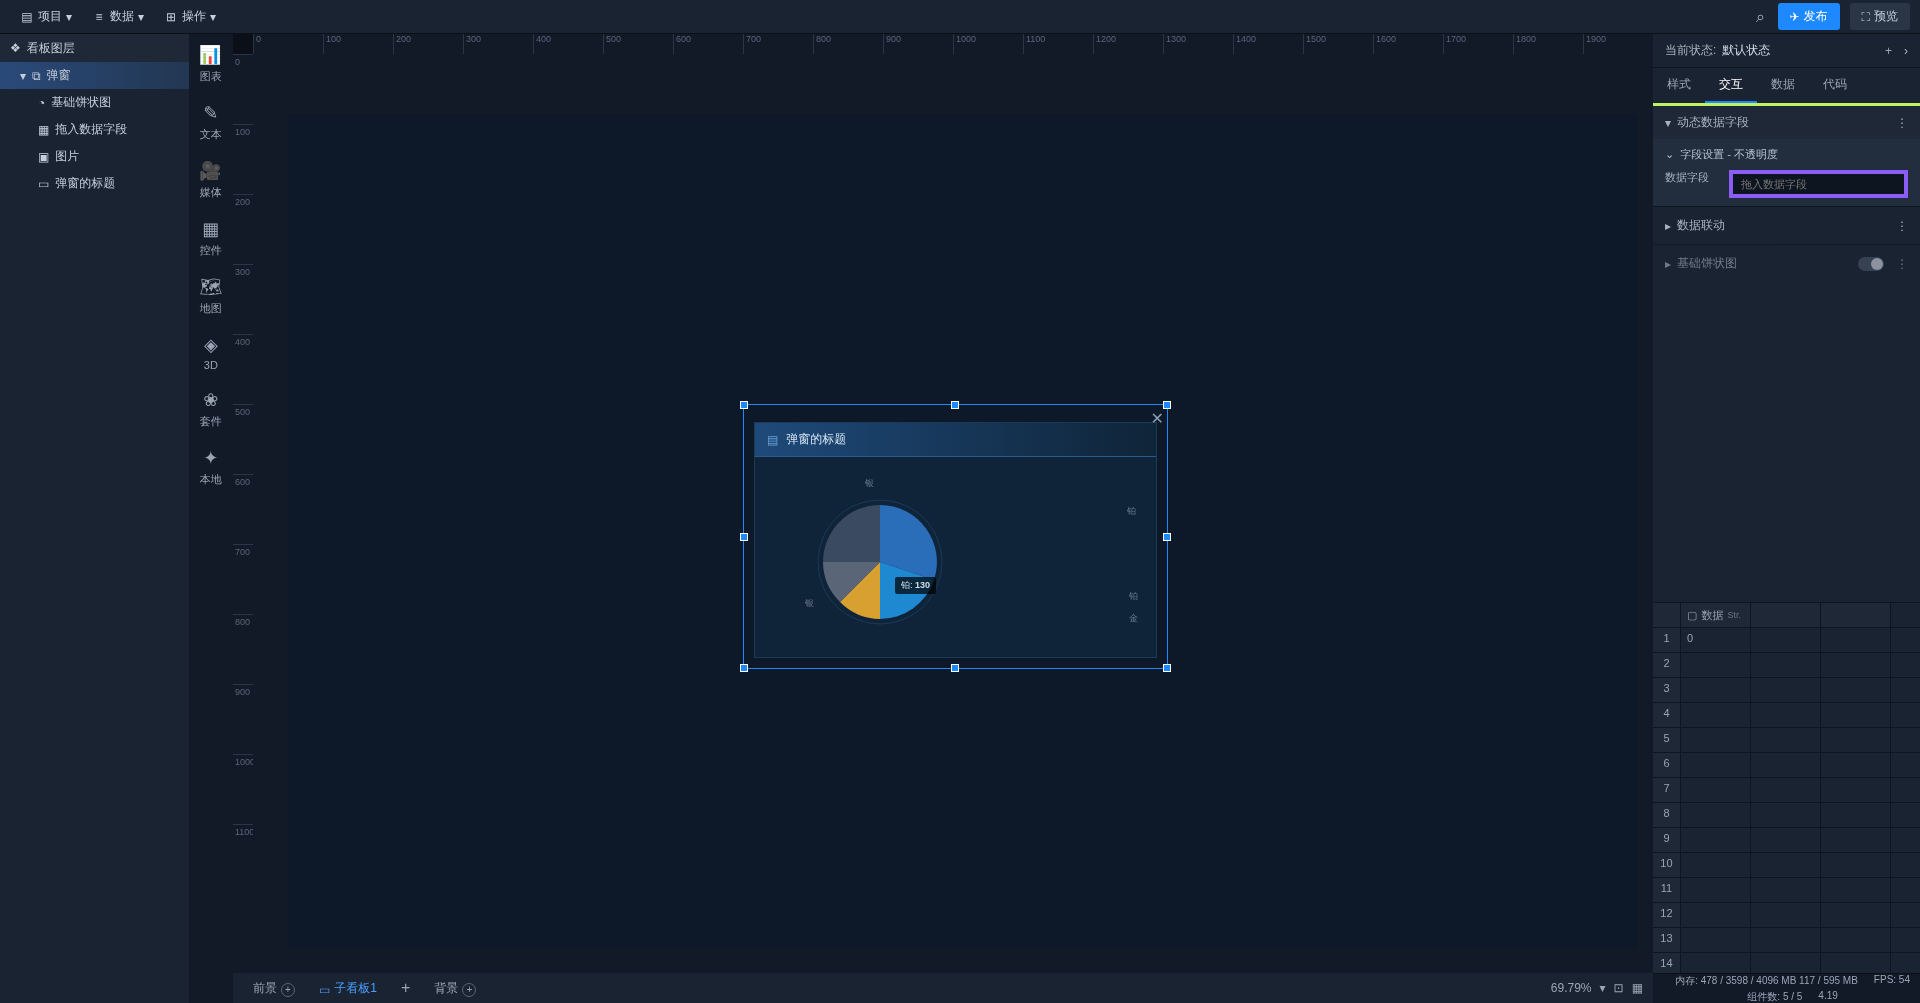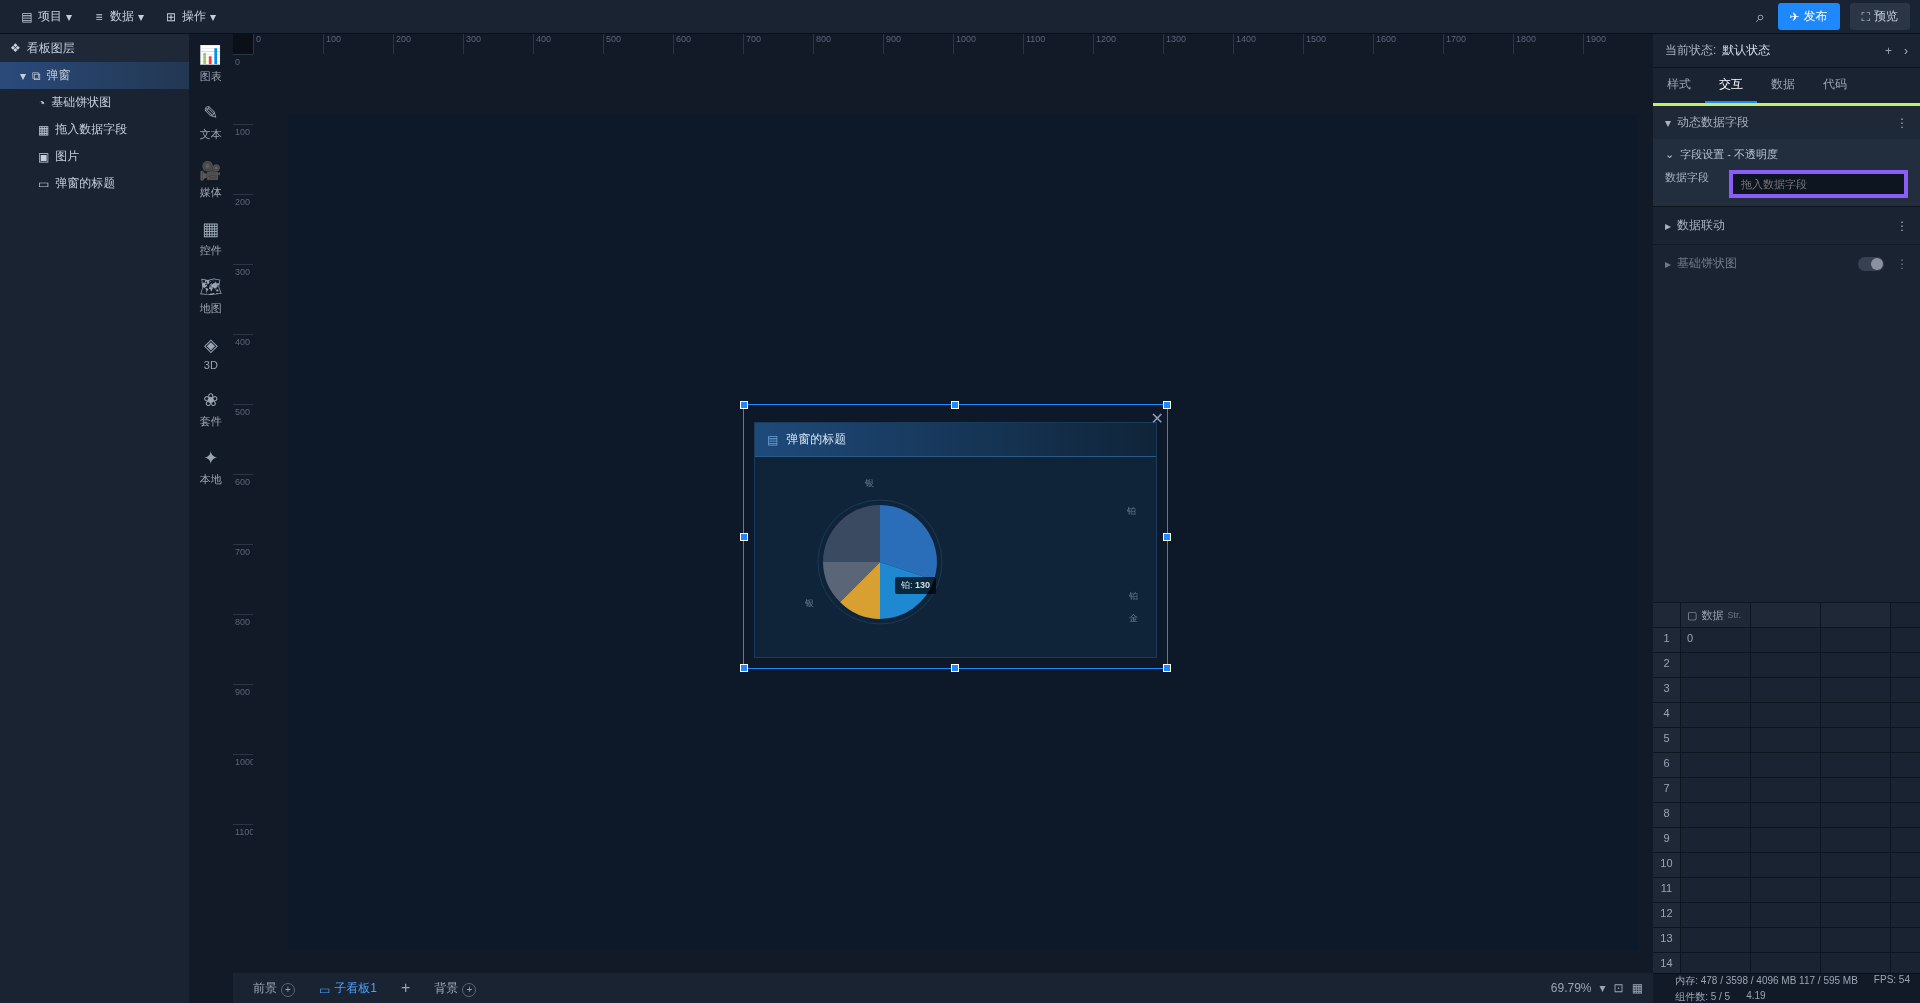--- a/index.html
+++ b/index.html
@@ -732,21 +732,21 @@
             </div>
             <div class="grid-row">
               <div class="grid-cell rownum">14</div>
               <div class="grid-cell c1"></div>
               <div class="grid-cell c2"></div>
               <div class="grid-cell c3"></div>
             </div>
           </div>
       </div>
       <div class="status-bar">
-        <div style="display:flex;flex-direction:column;align-items:flex-start;gap:2px">
+        <div style="display:flex;flex-direction:column;align-items:center;gap:2px">
           <div class="line2">
             <span>内存:  478 / 3598 / 4096 MB  117 / 595 MB</span>
             <span>FPS:  54</span>
           </div>
           <div class="line2">
             <span>组件数: 5 / 5</span>
             <span>4.19</span>
           </div>
         </div>
       </div>

